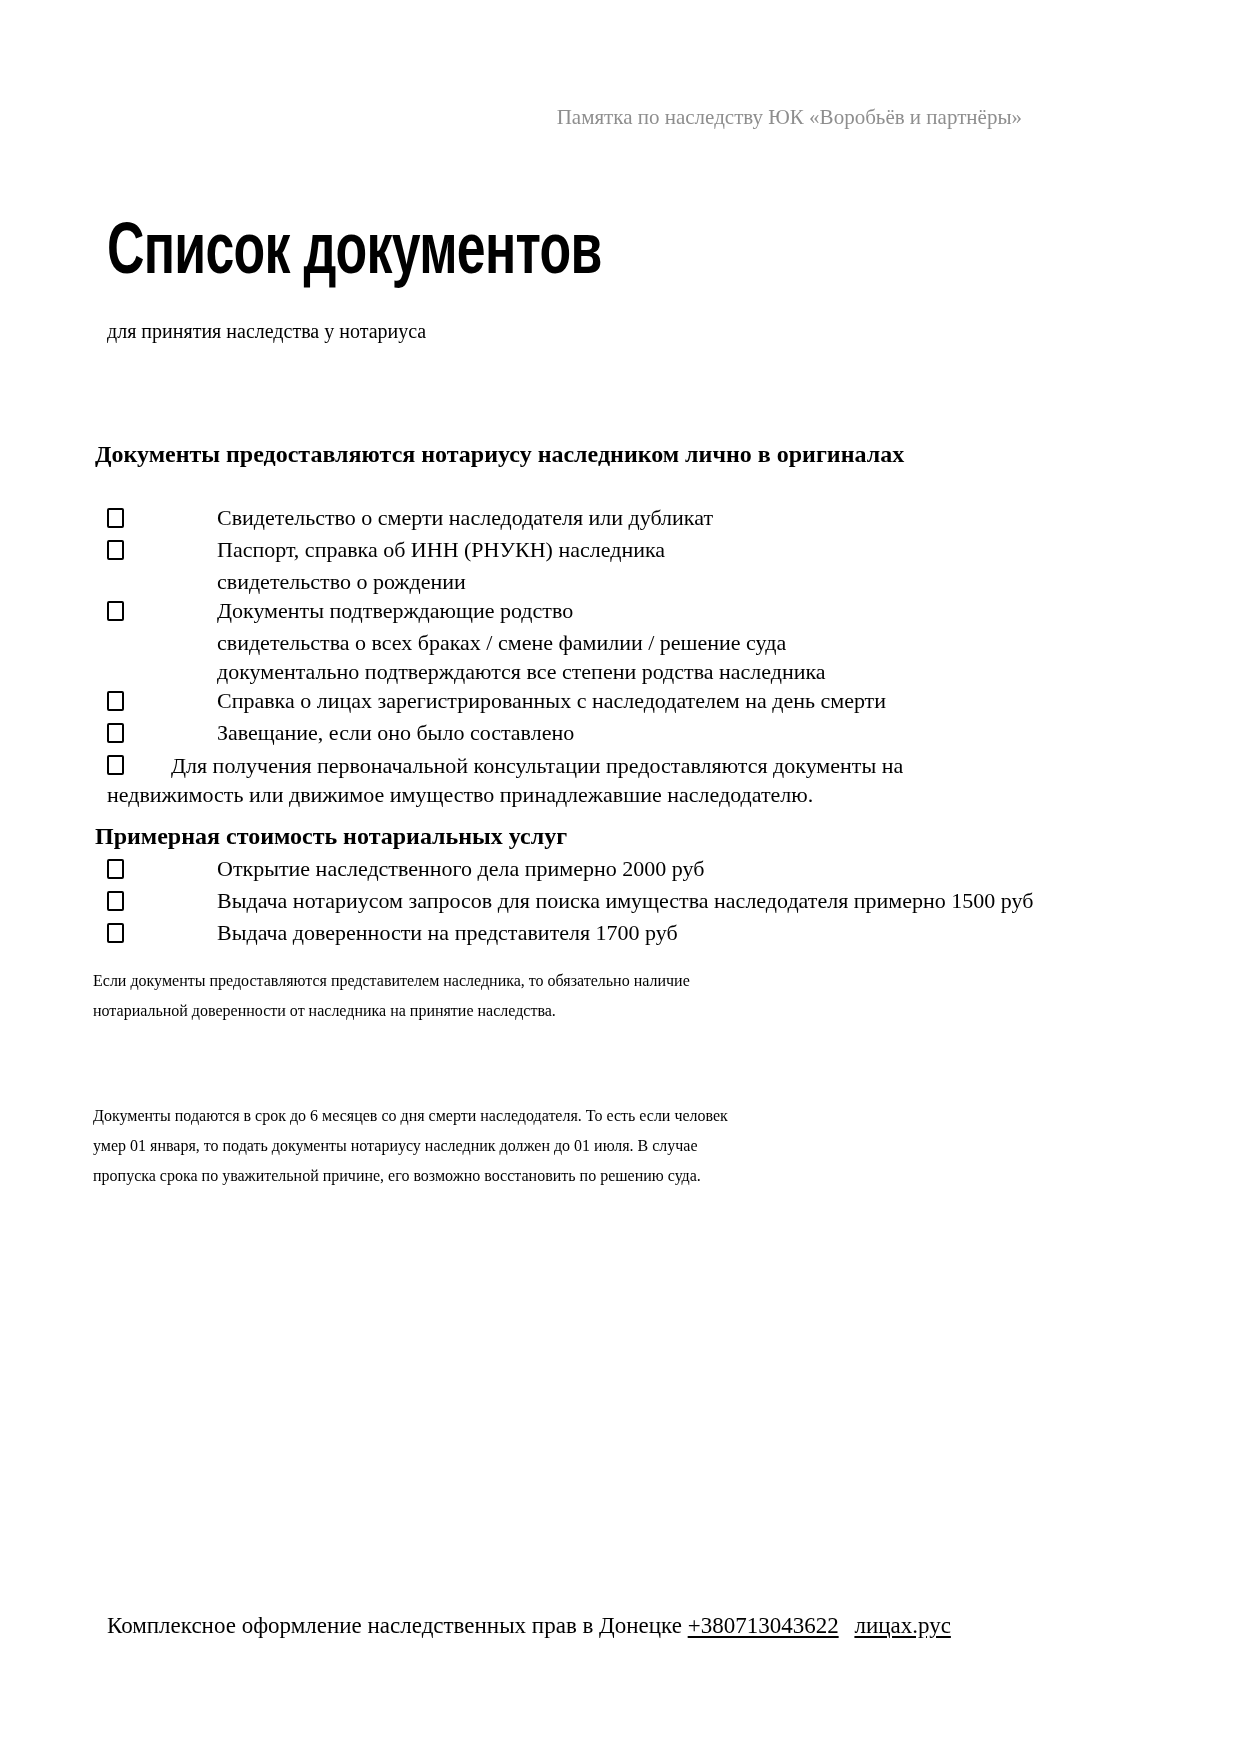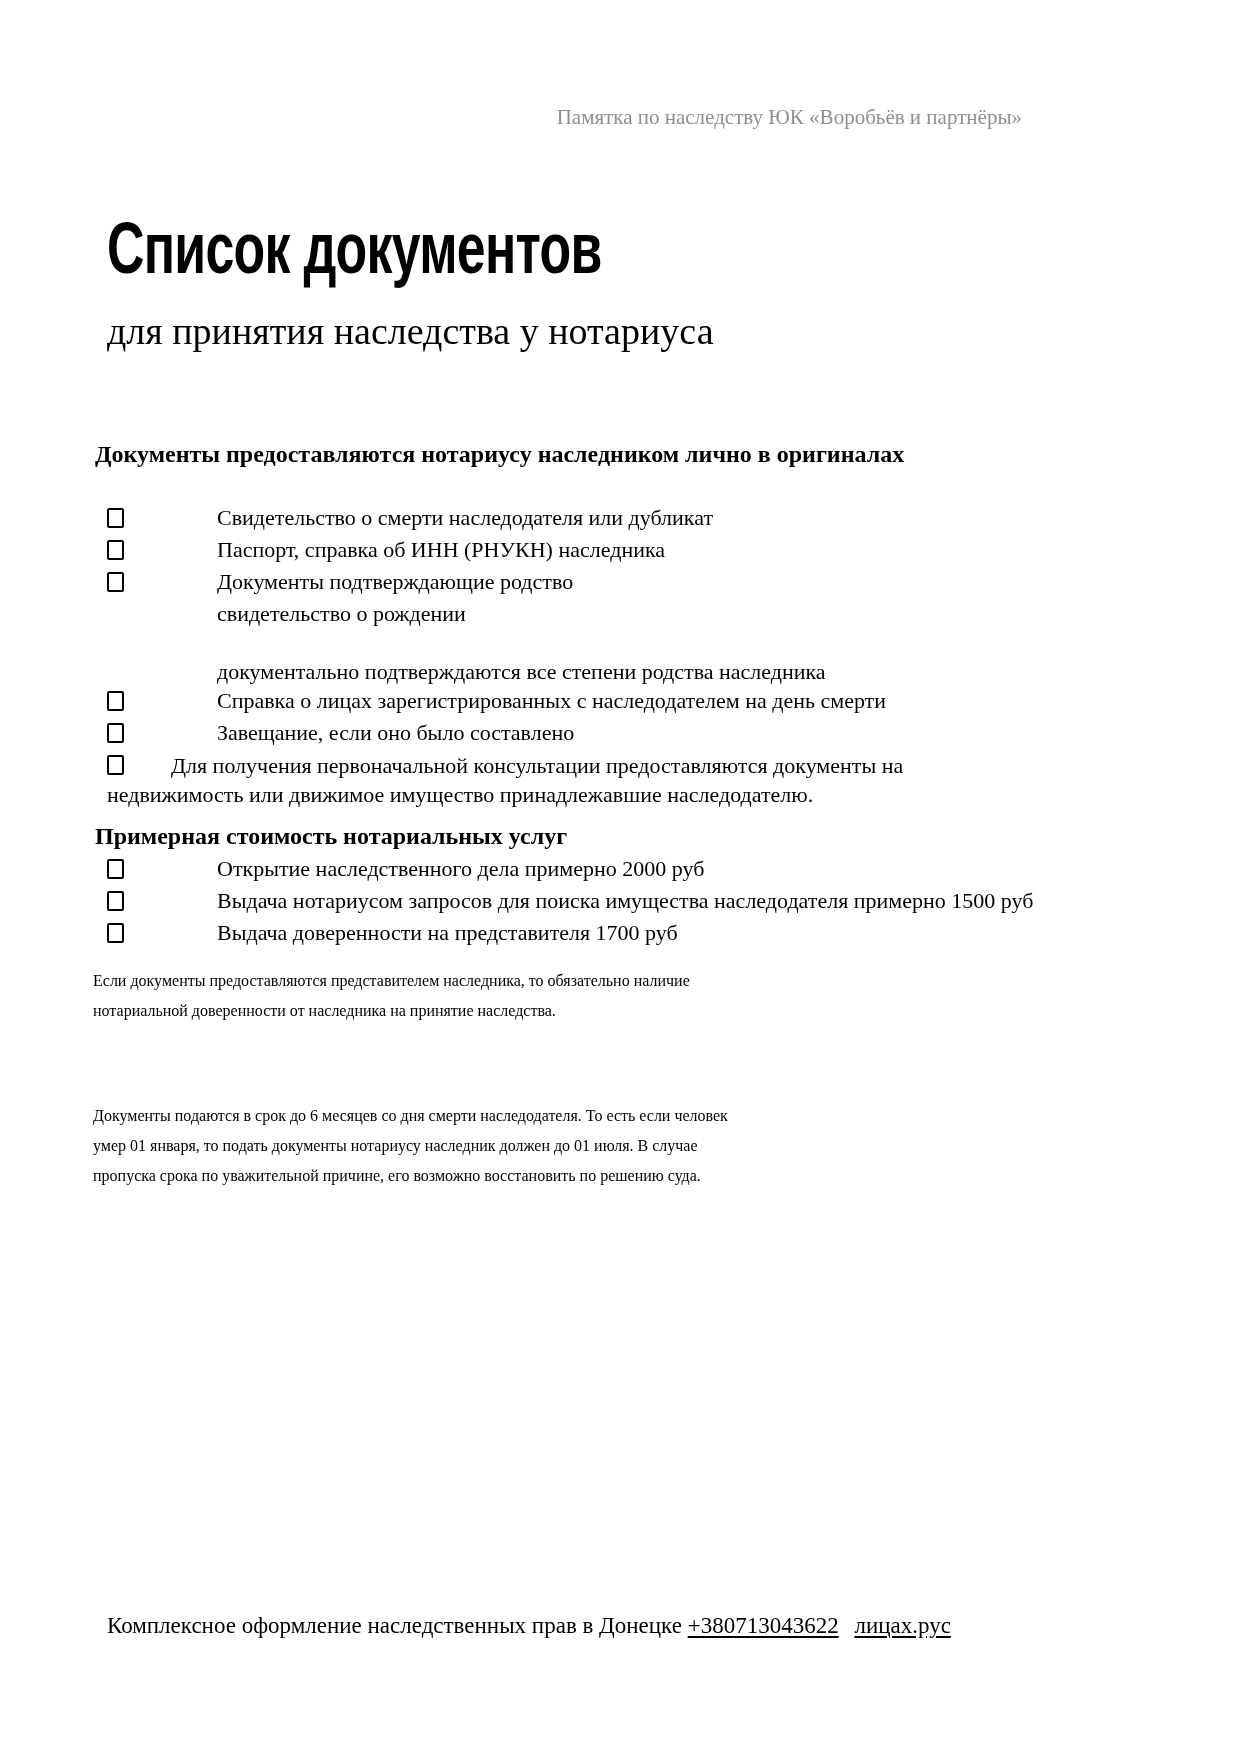--- a/index.html
+++ b/index.html
@@ -34,21 +34,21 @@
     letter-spacing: -1px;
     transform: scaleX(0.72);
     transform-origin: left top;
     white-space: nowrap;
     color: #000000;
   }
   .doc-subtitle {
     position: absolute;
     top: 312px;
     left: 107px;
-    font-size: 38px;
+    font-size: 20px;
     line-height: 38px;
     white-space: nowrap;
   }
   .section-heading {
     position: absolute;
     left: 95px;
     font-size: 24px;
     font-weight: bold;
     white-space: nowrap;
   }
@@ -118,29 +118,30 @@
   <div class="check-list cl-documents">
     <div class="row">
       <span class="cb-col"><span class="checkbox"></span></span>
       <span>Свидетельство о смерти наследодателя или дубликат</span>
     </div>
     <div class="row">
       <span class="cb-col"><span class="checkbox"></span></span>
       <span>Паспорт, справка об ИНН (РНУКН) наследника</span>
     </div>
     <div class="row">
+      <span class="cb-col"></span>
+      <span>свидетельство о рождении</span>
+    </div>
+    <div class="row">
       <span class="cb-col"><span class="checkbox"></span></span>
       <span>Документы подтверждающие родство</span>
     </div>
     <div class="row">
       <span class="cb-col"></span>
-      <span>свидетельство о рождении</span>
-    </div>
-    <div class="row">
-      <span class="cb-col"></span>
+      <span>свидетельства о всех браках / смене фамилии / решение суда</span>
     </div>
     <div class="row">
       <span class="cb-col"></span>
       <span>документально подтверждаются все степени родства наследника</span>
     </div>
     <div class="row">
       <span class="cb-col"><span class="checkbox"></span></span>
       <span>Справка о лицах зарегистрированных с наследодателем на день смерти</span>
     </div>
     <div class="row">

